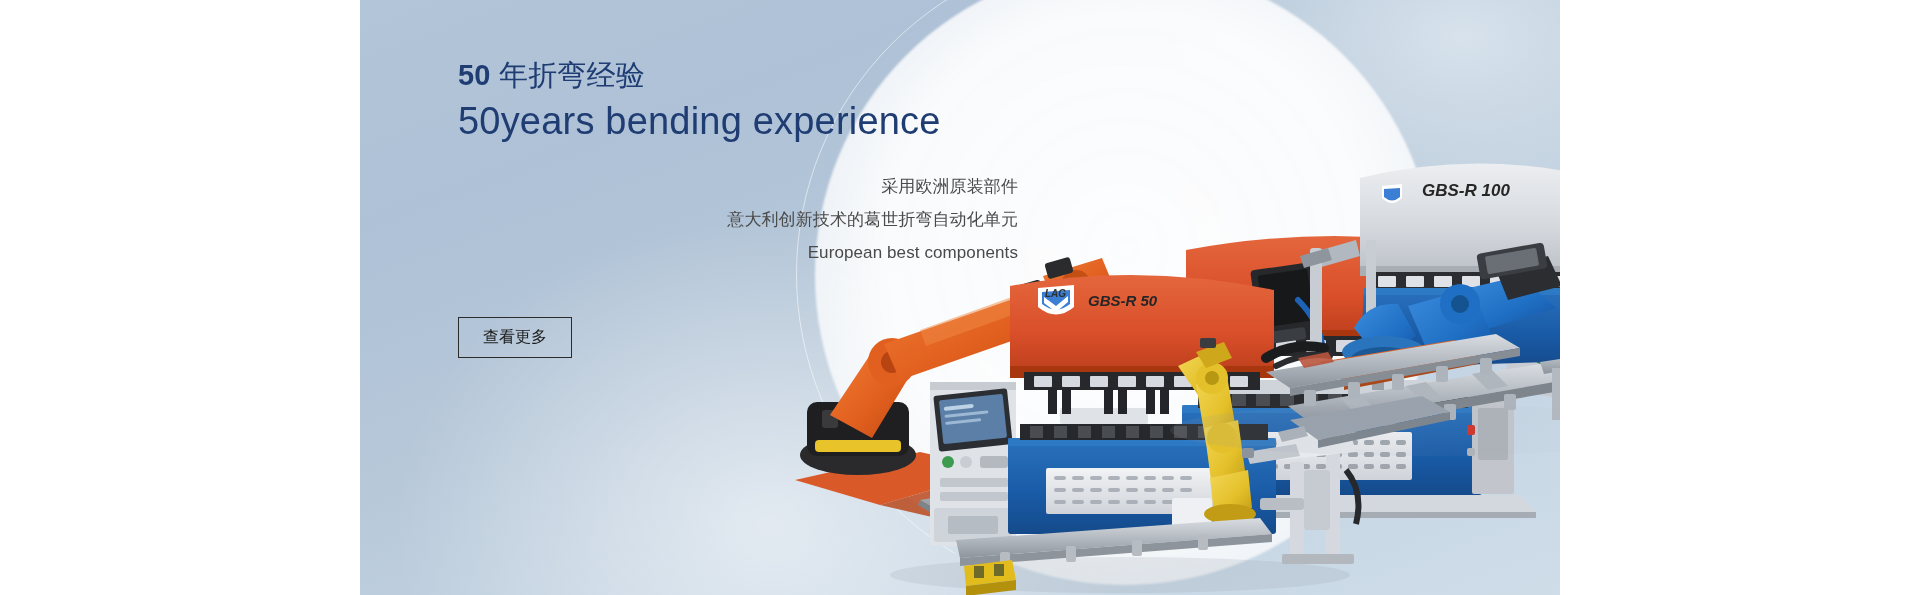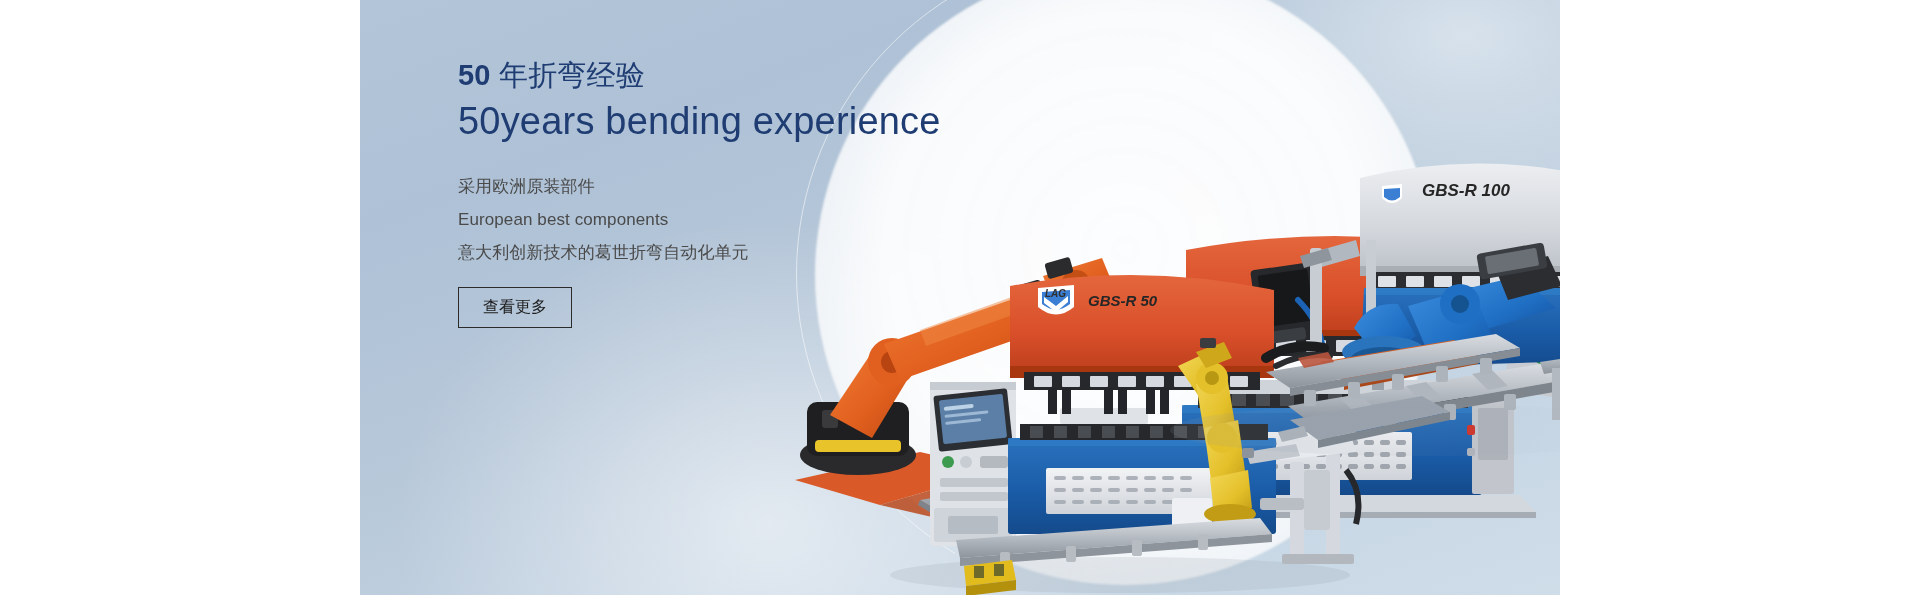--- a/index.html
+++ b/index.html
@@ -58,31 +58,31 @@
   .headline {
     color: #1f3d73;
     font-size: 29px;
     line-height: 46px;
     letter-spacing: 0.2px;
     white-space: nowrap;
   }
   .headline .hl-50 { font-weight: 700; }
   .headline-en { font-size: 38px; }
 
-  .sub { margin-top: 26px; }
+  .sub { margin-top: 26px; text-align: right; }
   .sub-line {
     color: #4a4a4a;
     font-size: 17px;
     line-height: 33px;
     letter-spacing: 0.1px;
     white-space: nowrap;
   }
 
   .cta {
-    margin-top: 18px;
+    margin-top: 48px;
     display: inline-block;
     padding: 11px 24px 12px 24px;
     border: 1px solid #2b2b2b;
     background: transparent;
     color: #1c1c1c;
     font-size: 16px;
     line-height: 1;
     cursor: pointer;
     font-family: "Liberation Sans", "DejaVu Sans", sans-serif;
   }
@@ -536,21 +536,21 @@
     <div class="copy">
 
       <div class="headline"><span class="hl-50">50</span><span> 年折弯经验</span></div>
 
       <div class="headline headline-en">50years bending experience</div>
 
 
 
       <div class="sub">
         <div class="sub-line">采用欧洲原装部件</div>
+        <div class="sub-line">意大利创新技术的葛世折弯自动化单元</div>
         <div class="sub-line">European best components</div>
-        <div class="sub-line">意大利创新技术的葛世折弯自动化单元</div>
       </div>
 
       <button class="cta" type="button">查看更多</button>
     </div>
 
   </div>
 </div>
 
 </body></html>

